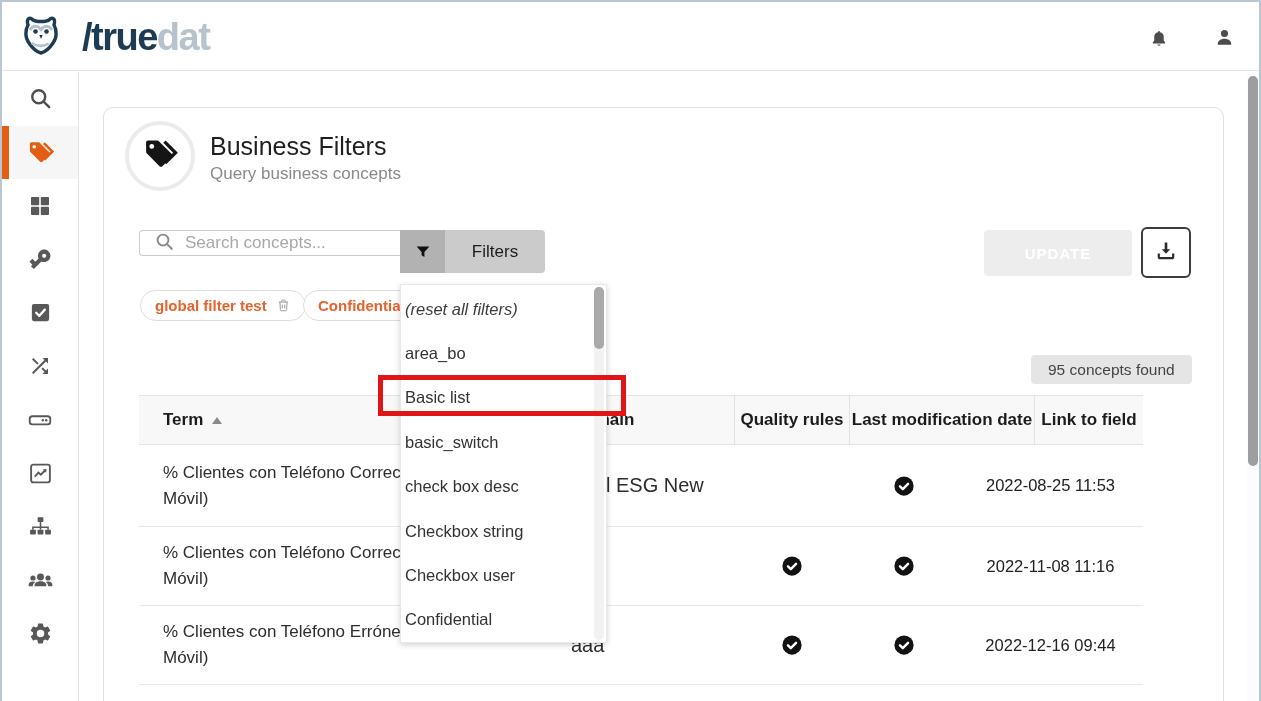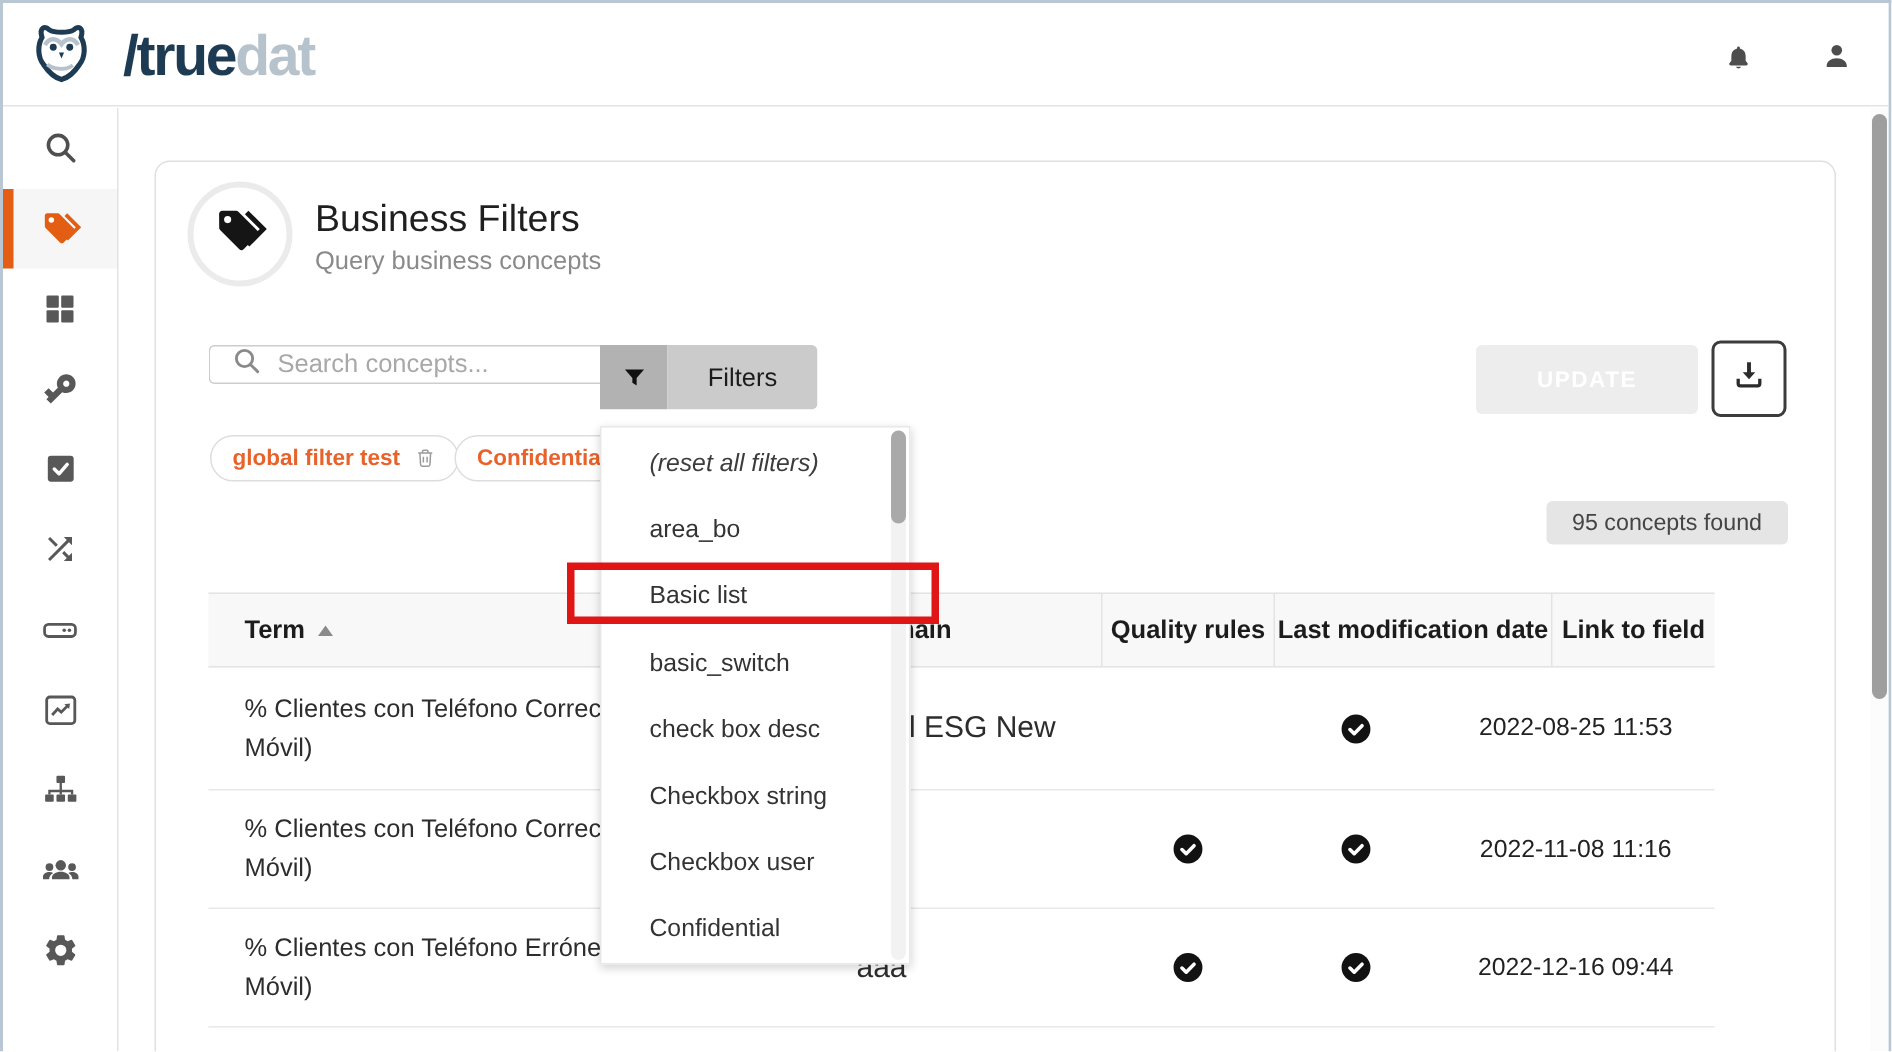--- a/index.html
+++ b/index.html
@@ -55,28 +55,28 @@
   .download-btn{position:absolute;left:1037px;top:119px;width:50px;height:51px;background:#fff;border:2px solid #3c3c3c;border-radius:6px;display:flex;align-items:center;justify-content:center;cursor:pointer;}
 
   
   .chip{position:absolute;top:182px;height:31px;border:1px solid #ddd;border-radius:16px;display:flex;align-items:center;padding:0 14px;background:#fff;font-size:15px;font-weight:bold;color:var(--orange-text);cursor:pointer;}
   .chip-1{left:36px;}
   .chip-2{left:199px;min-width:220px;}
   .chip .trash{margin-left:9px;display:flex;}
 
   
   .dropdown{position:absolute;left:296px;top:176px;width:207px;height:359px;background:#fff;border:1px solid #e8e8e8;box-shadow:0 2px 6px rgba(0,0,0,.18);z-index:10;padding-top:2px;}
-  .dd-item{height:44.4px;display:flex;align-items:center;padding-left:32px;font-size:16.5px;color:#333;cursor:pointer;}
+  .dd-item{height:44.4px;display:flex;align-items:center;padding-left:4px;font-size:16.5px;color:#333;cursor:pointer;}
   .dd-item.reset{font-style:italic;color:#3c3c3c;}
   .dd-scroll-track{position:absolute;right:2px;top:2px;width:10px;height:353px;background:#f2f2f2;border-radius:5px;}
   .dd-scroll-thumb{position:absolute;right:0;top:0;width:10px;height:62px;background:#a9a9a9;border-radius:5px;cursor:pointer;}
 
   .red-box{position:absolute;left:274px;top:267px;width:248px;height:41px;border:5px solid var(--red);z-index:20;pointer-events:none;}
 
-  .count-badge{position:absolute;left:927px;top:226px;height:29px;line-height:29px;background:#e5e5e5;border-radius:4px;padding:0 17px;font-size:15.5px;color:#444;}
+  .count-badge{position:absolute;left:927px;top:247px;height:29px;line-height:29px;background:#e5e5e5;border-radius:4px;padding:0 17px;font-size:15.5px;color:#444;}
 
   
   .table{position:absolute;left:35px;top:287px;width:1004px;}
   .thead{display:flex;height:50px;background:#f8f8f8;border-top:1px solid var(--border);border-bottom:1px solid var(--border);}
   .th{display:flex;align-items:center;font-size:17px;font-weight:bold;color:#1c1c1c;border-left:1px solid var(--border);}
   .th:first-child{border-left:none;}
   .th-term{width:419px;padding-left:24px;cursor:pointer;}
   .th-domain{width:176px;padding-left:13px;cursor:pointer;}
   .th-quality{width:115px;justify-content:center;cursor:pointer;}
   .th-link{width:109px;justify-content:center;cursor:pointer;}

